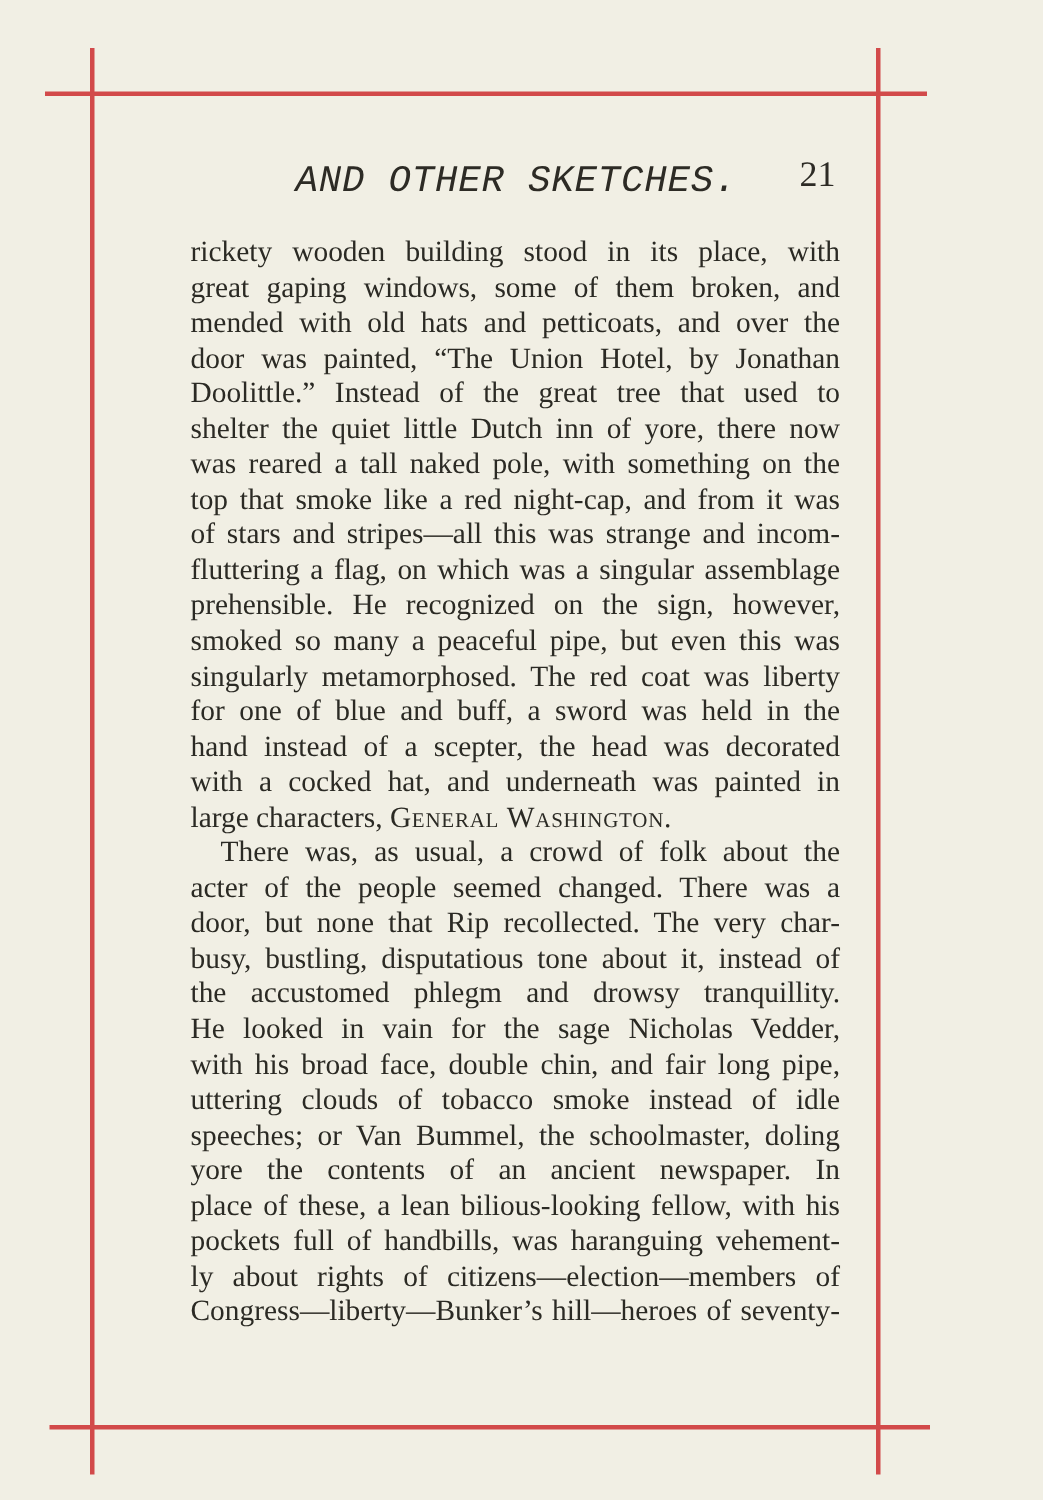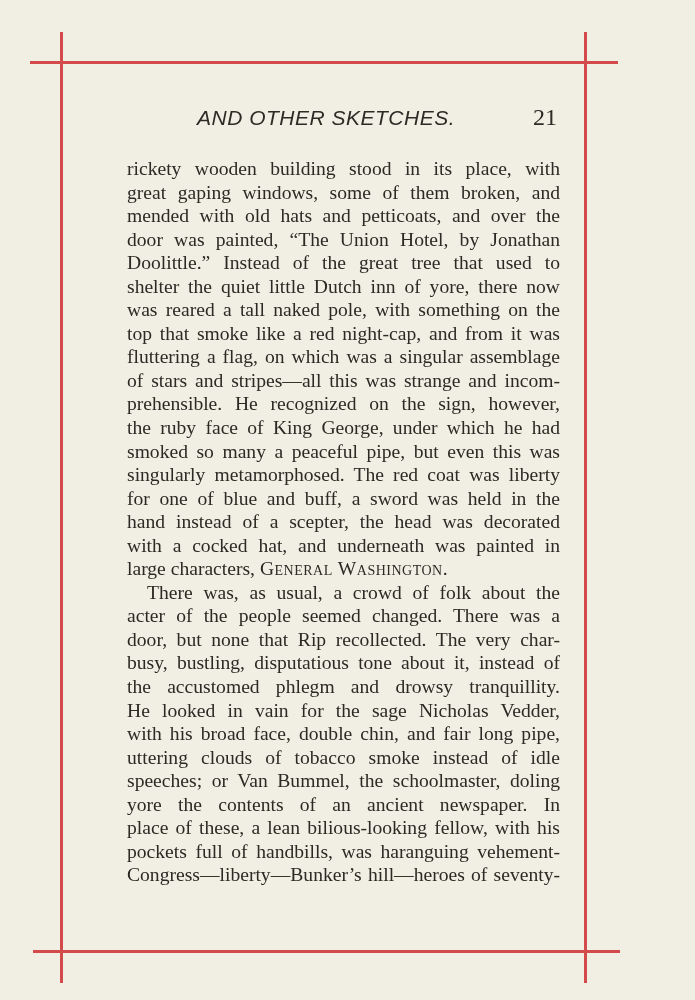--- a/index.html
+++ b/index.html
@@ -13,22 +13,22 @@
   .h-top { left: 30px; top: 61px; width: 588px; height: 3px; }
   .h-bot { left: 33px; top: 950px; width: 587px; height: 3px; }
   .v-left { left: 60px; top: 32px; width: 3px; height: 951px; }
   .v-right { left: 584px; top: 32px; width: 3px; height: 951px; }
 
   .header {
     position: absolute; top: 106px; left: 90px; width: 470px; height: 30px;
   }
   .running-title {
     position: absolute; left: 107px; top: 0;
-    font-family: Liberation Sans, sans-serif; font-style: italic;
-    font-size: 21px; letter-spacing: 0.5px; color: #2d2b25;
+    font-family: Liberation Mono, monospace; font-style: italic;
+    font-size: 25px; letter-spacing: 0.5px; color: #2d2b25;
   }
   .page-number {
     position: absolute; right: 3px; top: -2px;
     font-family: "Liberation Serif", serif; font-size: 24px; color: #2d2b25;
   }
   .body-text {
     position: absolute; top: 157px; left: 95px; width: 465px;
     font-family: "Liberation Serif", serif;
     font-size: 19.6px; line-height: 23.55px;
     text-align: justify; color: #2b2a24;
@@ -53,36 +53,36 @@
 
 <div class="body-text">
   <span class="line">rickety wooden building stood in its place, with</span>
   <span class="line">great gaping windows, some of them broken, and</span>
   <span class="line">mended with old hats and petticoats, and over the</span>
   <span class="line">door was painted, “The Union Hotel, by Jonathan</span>
   <span class="line">Doolittle.”  Instead of the great tree that used to</span>
   <span class="line">shelter the quiet little Dutch inn of yore, there now</span>
   <span class="line">was reared a tall naked pole, with something on the</span>
   <span class="line">top that smoke like a red night-cap, and from it was</span>
+  <span class="line">of stars and stripes—all this was strange and incom-</span>
   <span class="line">fluttering a flag, on which was a singular assemblage</span>
-  <span class="line">of stars and stripes—all this was strange and incom-</span>
   <span class="line">prehensible.  He recognized on the sign, however,</span>
-  <span class="line">the ruby face of King George, under which he had</span>
   <span class="line">smoked so many a peaceful pipe, but even this was</span>
   <span class="line">singularly metamorphosed. The red coat was liberty</span>
   <span class="line">for one of blue and buff, a sword was held in the</span>
   <span class="line">hand instead of a scepter, the head was decorated</span>
   <span class="line">with a cocked hat, and underneath was painted in</span>
   <span class="line last"><span>large characters,</span> <span class="sc">General Washington.</span></span>
   <span class="line indent">There was, as usual, a crowd of folk about the</span>
   <span class="line">acter of the people seemed changed.  There was a</span>
   <span class="line">door, but none that Rip recollected.  The very char-</span>
   <span class="line">busy, bustling, disputatious tone about it, instead of</span>
   <span class="line">the accustomed phlegm and drowsy tranquillity.</span>
   <span class="line">He looked in vain for the sage Nicholas Vedder,</span>
   <span class="line">with his broad face, double chin, and fair long pipe,</span>
   <span class="line">uttering clouds of tobacco smoke instead of idle</span>
   <span class="line">speeches; or Van Bummel, the schoolmaster, doling</span>
   <span class="line">yore the contents of an ancient newspaper.  In</span>
   <span class="line">place of these, a lean bilious-looking fellow, with his</span>
   <span class="line">pockets full of handbills, was haranguing vehement-</span>
+  <span class="line">ly about rights of citizens—election—members of</span>
   <span class="line">Congress—liberty—Bunker’s hill—heroes of seventy-</span>
 </div>
 
 </body></html>

